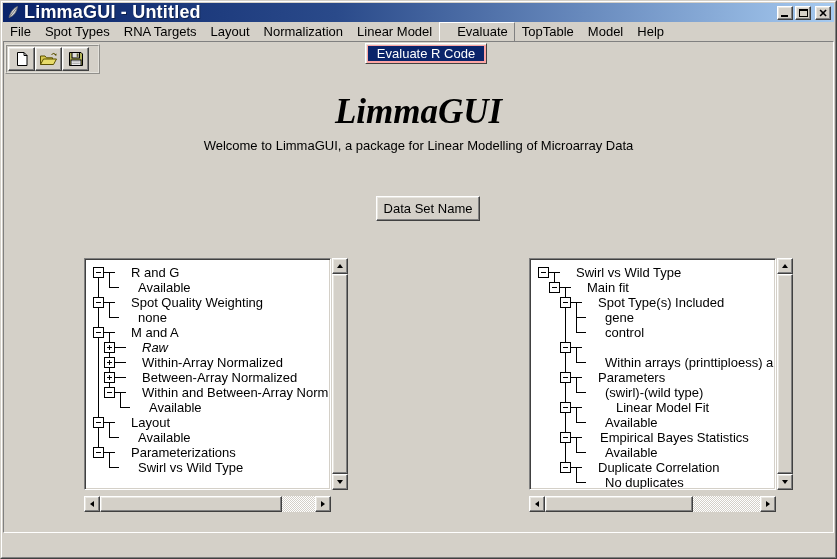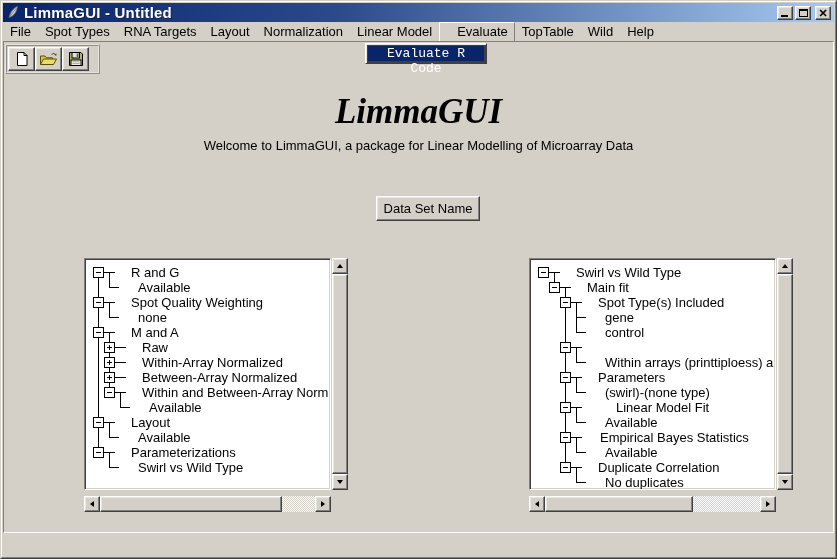--- a/index.html
+++ b/index.html
@@ -6,21 +6,21 @@
   html,body { background:#808080; font-family:"Liberation Sans", sans-serif; }
   .window { position:relative; width:837px; height:559px; background:#d4d0c8; overflow:hidden; }
   .window::before { content:""; position:absolute; inset:0; border:1px solid; border-color:#d4d0c8 #404040 #404040 #d4d0c8; pointer-events:none; z-index:50;}
   .window::after  { content:""; position:absolute; inset:1px; border:1px solid; border-color:#ffffff #808080 #808080 #ffffff; pointer-events:none; z-index:50;}
 
   
   .titlebar { position:absolute; left:3px; top:3px; right:3px; height:19px;
     background:linear-gradient(90deg,#0a246a 0%, #2a4a8a 40%, #a6caf0 100%);
     display:flex; align-items:center; padding:0 2px; }
   .titlebar .ticon { width:15px; height:15px; margin:0 3px 0 1px; flex:0 0 auto; }
-  .titlebar .ttext { color:#ffffff; font-weight:bold; font-size:15px; letter-spacing:.2px;
+  .titlebar .ttext { color:#ffffff; font-weight:bold; font-size:18px; letter-spacing:.2px;
     text-shadow:1px 1px 0 rgba(0,0,0,.35); flex:1 1 auto; white-space:nowrap; overflow:hidden;}
   .tbtns { display:flex; gap:2px; margin-right:1px; }
   .tbtn { width:16px; height:14px; background:#d4d0c8; position:relative;
     border:1px solid; border-color:#ffffff #404040 #404040 #ffffff;
     box-shadow:inset -1px -1px 0 #808080, inset 1px 1px 0 #e8e6e0; cursor:default;}
   .tbtn.close { margin-left:2px; }
   .g-min { position:absolute; left:3px; bottom:2px; width:7px; height:2px; background:#000; }
   .g-max { position:absolute; left:3px; top:2px; width:9px; height:8px; border:1px solid #000; border-top:2px solid #000; }
   .g-close { position:absolute; inset:0; font:bold 11px "Liberation Sans",sans-serif; color:#000; text-align:center; line-height:12px; }
 
@@ -35,22 +35,22 @@
     border:1px solid; border-color:#808080 #ffffff #ffffff #808080; }
 
   
   .toolbar { position:absolute; left:5px; top:44px; height:30px; display:flex; align-items:center;
     padding:1px 9px 1px 1px; border:2px ridge #e4e2dc; background:#d4d0c8; }
   .tool-btn { width:27px; height:24px; background:#d4d0c8; display:flex; align-items:center; justify-content:center;
     border:1px solid; border-color:#ffffff #404040 #404040 #ffffff; box-shadow:inset -1px -1px 0 #808080, inset 1px 1px 0 #e8e6e0; }
 
   
   .menu-popup { position:absolute; left:365px; top:43px; width:122px; height:21px; z-index:40;
-    background:#404040; border:1px solid; border-color:#ffffff #404040 #404040 #ffffff;
-    box-shadow:inset 1px 1px 0 #e8e6e0; padding:2px;font-family:Liberation Mono, monospace; }
+    background:#fca5a5; border:1px solid; border-color:#ffffff #404040 #404040 #ffffff;
+    box-shadow:inset 1px 1px 0 #e8e6e0; padding:2px; }
   .pitem { height:15px; font-size:13px; line-height:15px; text-align:center; color:#000; }
   .pitem.hl { background:#0a246a; color:#ffffff; }
 
   
   .heading { position:absolute; left:0; top:92px; width:100%; text-align:center;
     font-family:"Liberation Serif", serif; font-style:italic; font-weight:bold; font-size:35px; color:#000;}
   .welcome { position:absolute; left:0; top:138px; width:100%; text-align:center; font-size:13px; color:#000; }
   .push-btn { position:absolute; left:376px; top:196px; width:104px; height:25px;
     background:#d4d0c8; font-size:13px; color:#000; display:flex; align-items:center; justify-content:center;
     border:1px solid; border-color:#ffffff #404040 #404040 #ffffff;
@@ -115,21 +115,21 @@
 
   <div class="menubar">
       <span class="mitem">File</span>
       <span class="mitem">Spot Types</span>
       <span class="mitem">RNA Targets</span>
       <span class="mitem">Layout</span>
       <span class="mitem">Normalization</span>
       <span class="mitem">Linear Model</span>
       <span class="mitem active">Evaluate</span>
       <span class="mitem">TopTable</span>
-      <span class="mitem">Wild</span>
+      <span class="mitem">Model</span>
       <span class="mitem">Help</span>
     </div>
 
   <div class="content-frame"></div>
 
   <div class="toolbar">
     <div class="tool-btn">
       <svg width="16" height="16" viewBox="0 0 16 16">
         <path d="M3.5 1.5 h6.5 l3 3 v10 h-9.5 z" fill="#ffffff" stroke="#000"></path>
         <path d="M10 1.5 v3 h3.2" fill="none" stroke="#000"></path>
@@ -193,21 +193,21 @@
           <div class="tl" style="left: 17px; top: 71px; width: 11px; height: 1px;"></div>
           <div class="tbox" style="left: 6px; top: 66px;">
             <i class="bh"></i>
           </div>
           <div class="tt" style="left: 44px; top: 64px;">M and A</div>
           <div class="tl" style="left: 28px; top: 86px; width: 11px; height: 1px;"></div>
           <div class="tbox" style="left: 17px; top: 81px;">
             <i class="bh"></i>
             <i class="bv"></i>
           </div>
-          <div class="tt" style="left: 55px; top: 79px;">Raw</div>
+          <div class="tt" style="left: 55px; top: 79px; font-style: italic;">Raw</div>
           <div class="tl" style="left: 28px; top: 101px; width: 11px; height: 1px;"></div>
           <div class="tbox" style="left: 17px; top: 96px;">
             <i class="bh"></i>
             <i class="bv"></i>
           </div>
           <div class="tt" style="left: 55px; top: 94px;">Within-Array Normalized</div>
           <div class="tl" style="left: 28px; top: 116px; width: 11px; height: 1px;"></div>
           <div class="tbox" style="left: 17px; top: 111px;">
             <i class="bh"></i>
             <i class="bv"></i>
@@ -291,21 +291,21 @@
             <i class="bh"></i>
           </div>
           <div class="tl" style="left: 44px; top: 101px; width: 10px; height: 1px;"></div>
           <div class="tt" style="left: 73px; top: 94px;">Within arrays (printtiploess) a</div>
           <div class="tl" style="left: 39px; top: 116px; width: 11px; height: 1px;"></div>
           <div class="tbox" style="left: 28px; top: 111px;">
             <i class="bh"></i>
           </div>
           <div class="tt" style="left: 66px; top: 109px;">Parameters</div>
           <div class="tl" style="left: 44px; top: 131px; width: 10px; height: 1px;"></div>
-          <div class="tt" style="left: 73px; top: 124px;">(swirl)-(none type)</div>
+          <div class="tt" style="left: 73px; top: 124px;">(swirl)-(wild type)</div>
           <div class="tl" style="left: 39px; top: 146px; width: 11px; height: 1px;"></div>
           <div class="tbox" style="left: 28px; top: 141px;">
             <i class="bh"></i>
           </div>
           <div class="tt" style="left: 84px; top: 139px;">Linear Model Fit</div>
           <div class="tl" style="left: 44px; top: 161px; width: 10px; height: 1px;"></div>
           <div class="tt" style="left: 73px; top: 154px;">Available</div>
           <div class="tl" style="left: 39px; top: 176px; width: 11px; height: 1px;"></div>
           <div class="tbox" style="left: 28px; top: 171px;">
             <i class="bh"></i>

